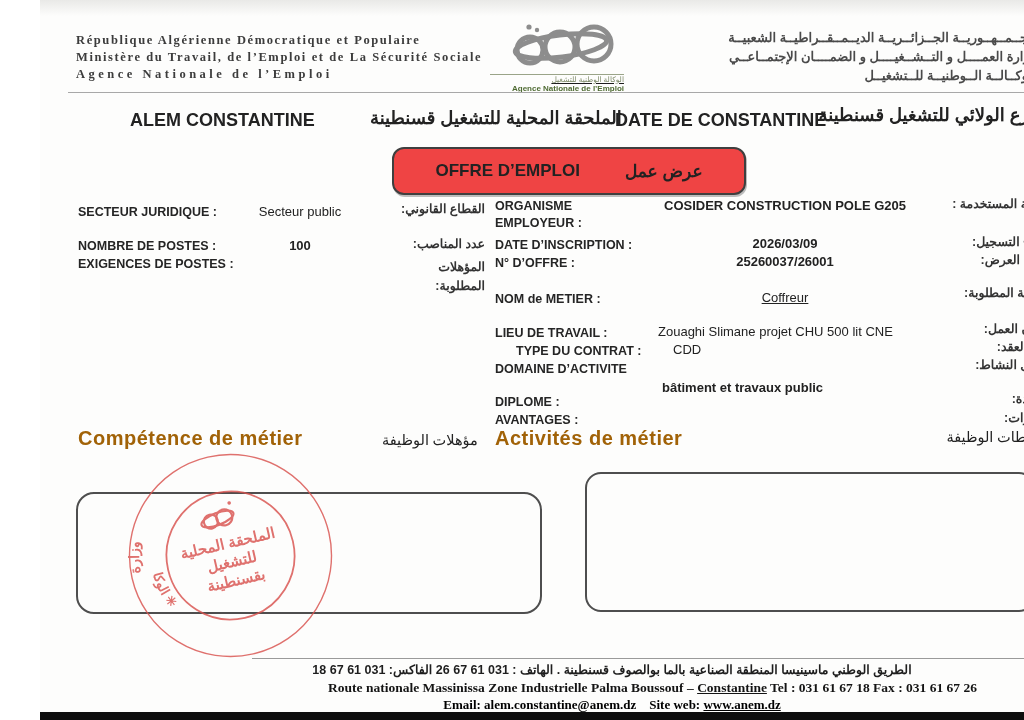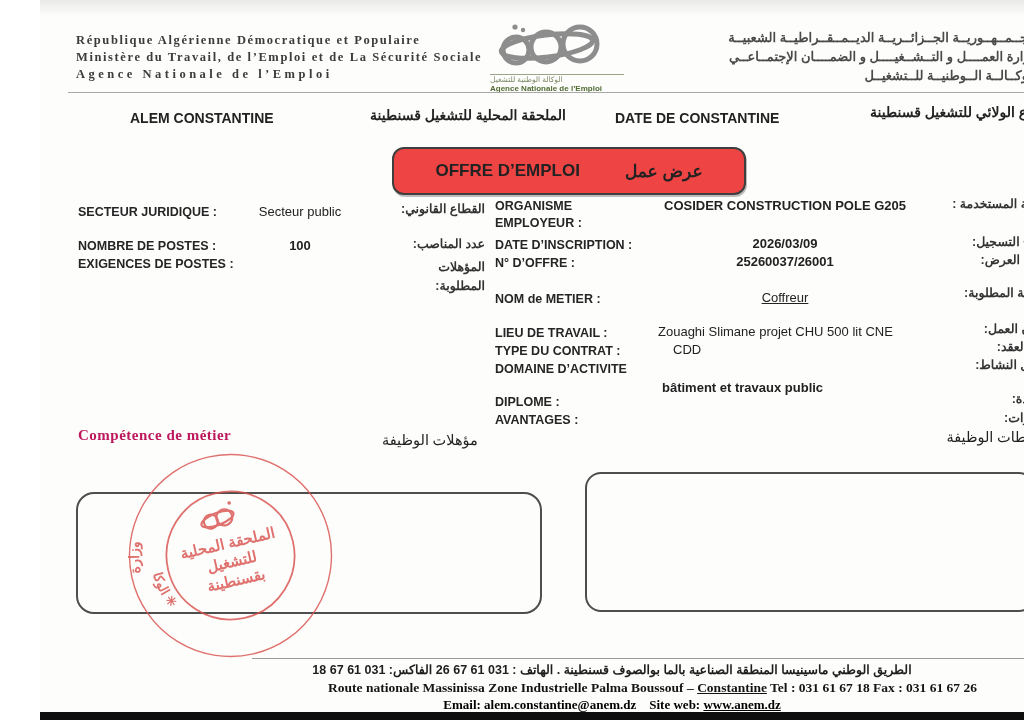--- a/index.html
+++ b/index.html
@@ -5,38 +5,38 @@
   html,body{margin:0;padding:0;}
   .page{position:relative;width:1024px;height:720px;background:#fdfdfc;overflow:hidden;
         font-family:"Liberation Sans",sans-serif;color:#1c1c1c;margin-left:40px;}
   .page::before{content:"";position:absolute;left:0;top:0;right:0;height:16px;
         background:linear-gradient(180deg,#e9e9e7,#fdfdfc);}
   .hdr-fr{position:absolute;left:36px;top:32px;font-family:"Liberation Serif",serif;
         font-weight:bold;font-size:12.5px;letter-spacing:1.6px;line-height:17px;color:#3c3c3c;}
   .hdr-fr .l3{letter-spacing:3.5px;}
   .hdr-ar{position:absolute;right:28px;top:28px;direction:rtl;text-align:right;width:400px;
         font-size:13px;font-weight:bold;line-height:19px;color:#4a4a4a;}
-  .logo{position:absolute;left:450px;top:18px;width:134px;text-align:left;}
+  .logo{position:absolute;left:450px;top:18px;width:134px;text-align:right;text-decoration:underline;}
   .logo-ar{font-size:7.5px;color:#7d8a68;line-height:8px;border-top:1px solid #9aa488;padding-top:1px;}
   .logo-fr{font-size:8px;font-weight:bold;color:#4f6b33;line-height:10px;}
   .rule1{position:absolute;left:28px;top:92px;width:984px;height:1px;background:#a8a8a8;}
-  .branch{position:absolute;font-weight:bold;font-size:14px;color:#222;}
+  .branch{position:absolute;font-weight:bold;font-size:18px;color:#222;}
   .ar{direction:rtl;}
   .titlebox{position:absolute;left:352px;top:147px;width:350px;height:44px;border:2.5px solid #3f3f3f;
         border-radius:12px;background:#ef4444;display:flex;align-items:center;justify-content:center;
         gap:45px;box-shadow:1px 2px 0 rgba(0,0,0,.25);}
   .titlebox .t{font-weight:bold;font-size:17px;color:#222;}
   .lbl{position:absolute;font-weight:bold;font-size:12.5px;color:#252525;white-space:nowrap;}
   .val{position:absolute;font-size:13px;color:#222;white-space:nowrap;}
   .val.b{font-weight:bold;}
   .val.c{text-align:center;}
   .u{text-decoration:underline;}
   .alb{position:absolute;direction:rtl;text-align:right;font-size:12.5px;font-weight:bold;color:#333;}
-  .sec-hdr{position:absolute;font-family:Liberation Serif, serif;font-weight:bold;font-size:15px;
-        letter-spacing:.5px;color:#be185d;white-space:nowrap;}
+  .sec-hdr{position:absolute;font-family:Liberation Sans, sans-serif;font-weight:bold;font-size:20px;
+        letter-spacing:.5px;color:#a16207;white-space:nowrap;}
   .sec-hdr-ar{position:absolute;direction:rtl;font-family:"Liberation Serif","DejaVu Serif",serif;
         font-size:14.5px;color:#222;white-space:nowrap;}
   .bigbox{position:absolute;border:2px solid #4e4e4e;border-radius:18px;background:transparent;}
   .stamp{position:absolute;left:83px;top:448px;opacity:.82;transform:rotate(-13deg);}
   .f-rule{position:absolute;left:212px;top:658px;width:799px;height:1px;background:#9a9a9a;}
   .f-ar{position:absolute;left:240px;right:120px;top:662px;direction:rtl;text-align:center;
         font-size:12.5px;font-weight:bold;color:#1e1e1e;white-space:nowrap;}
   .f-fr{position:absolute;left:215px;right:14px;top:680px;text-align:center;white-space:nowrap;
         font-family:"Liberation Serif",serif;font-weight:bold;font-size:13.5px;color:#141414;}
   .f-em{position:absolute;left:280px;right:160px;top:697px;text-align:center;white-space:nowrap;
@@ -112,36 +112,37 @@
   <div class="alb" style="right:16px;top:252px;width:150px;">-رقم العرض:</div>
 
   <div class="lbl" style="left:455px;top:292px;">NOM de METIER :</div>
   <div class="val c u" style="left:575px;top:290px;width:340px;">Coffreur</div>
   <div class="alb" style="right:16px;top:285px;width:150px;">المهنة المطلوبة:</div>
 
   <div class="lbl" style="left:455px;top:326px;">LIEU DE TRAVAIL :</div>
   <div class="val" style="left:618px;top:324px;">Zouaghi Slimane projet CHU 500 lit CNE</div>
   <div class="alb" style="right:16px;top:321px;width:150px;">مكان العمل:</div>
 
-  <div class="lbl" style="left:455px;top:344px;">TYPE DU CONTRAT :</div>
+  <div class="lbl" style="left:476px;top:344px;">TYPE DU CONTRAT :</div>
   <div class="val" style="left:633px;top:342px;">CDD</div>
   <div class="alb" style="right:16px;top:339px;width:150px;">نوع العقد:</div>
 
   <div class="lbl" style="left:455px;top:362px;">DOMAINE D’ACTIVITE</div>
   <div class="val b" style="left:622px;top:380px;">bâtiment et travaux public</div>
   <div class="alb" style="right:16px;top:357px;width:150px;">مجال النشاط:</div>
 
   <div class="lbl" style="left:455px;top:395px;">DIPLOME :</div>
   <div class="alb" style="right:16px;top:391px;width:150px;">شهادة:</div>
 
   <div class="lbl" style="left:455px;top:413px;">AVANTAGES :</div>
   <div class="alb" style="right:16px;top:410px;width:150px;">مميزات:</div>
 
   <div class="sec-hdr" style="left:38px;top:427px;">Compétence de métier</div>
   <div class="sec-hdr-ar" style="left:342px;top:432px;">مؤهلات الوظيفة</div>
+  <div class="sec-hdr" style="left:455px;top:427px;">Activités de métier</div>
   <div class="sec-hdr-ar" style="right:16px;top:429px;">نشاطات الوظيفة</div>
 
   <div class="bigbox" style="left:36px;top:492px;width:462px;height:118px;"></div>
   <div class="bigbox" style="left:545px;top:472px;width:446px;height:136px;border-radius:16px;"></div>
 
   <svg class="stamp" width="215" height="215" viewBox="0 0 215 215">
     <defs>
       <path id="arcT" d="M 16,107 A 91,91 0 0 1 199,107"></path>
       <path id="arcB" d="M 28,107 A 79,79 0 0 0 187,107"></path>
     </defs>

